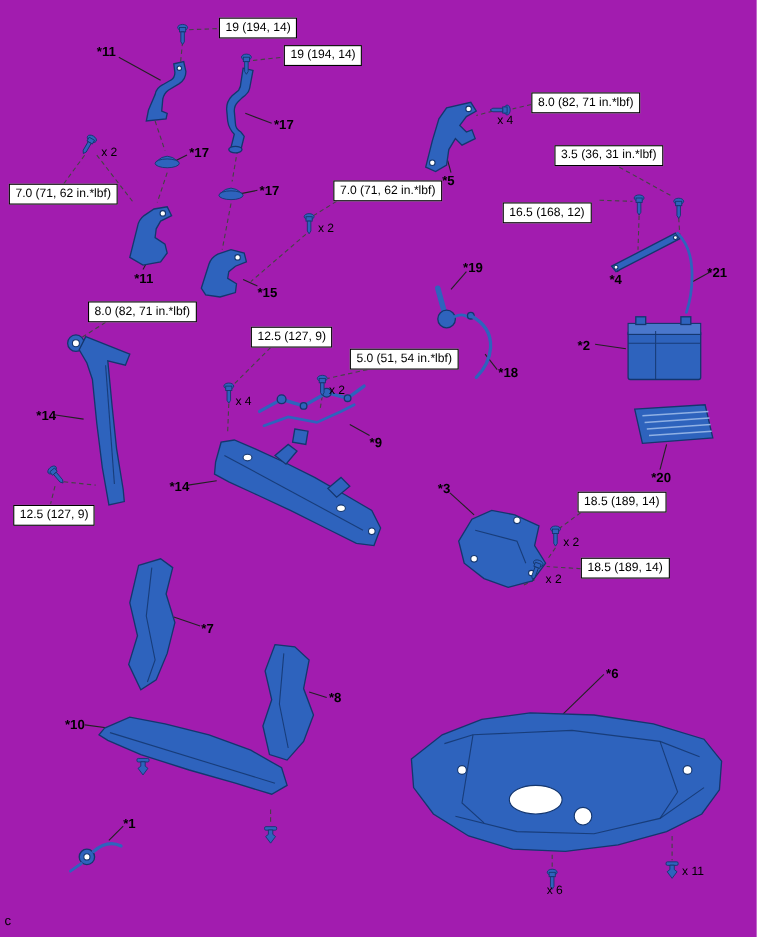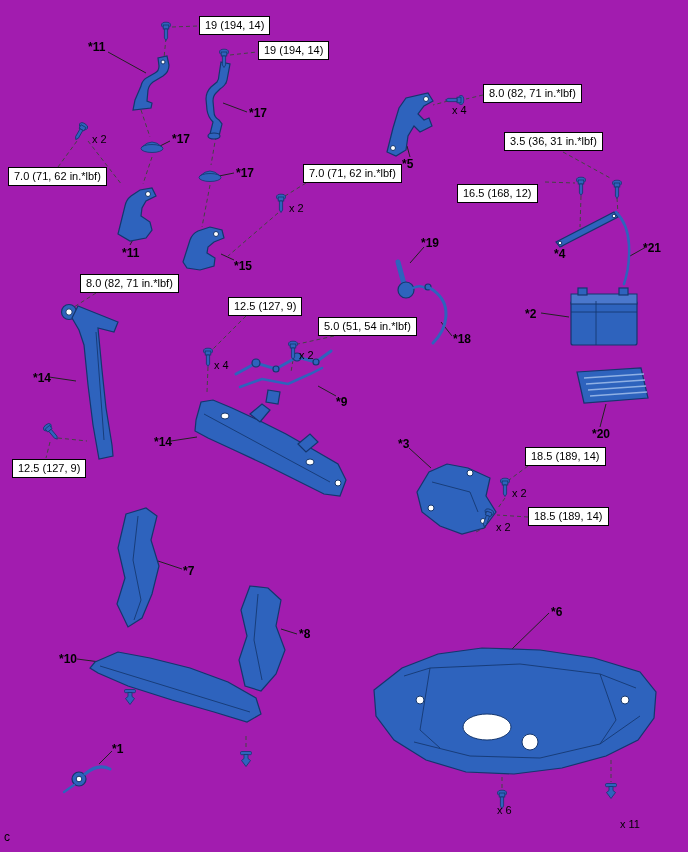--- a/index.html
+++ b/index.html
@@ -302,16 +302,16 @@
   <div class="plabel" style="left:112px;top:742px">*1</div>
 
   <div class="qty" style="left:92px;top:133px">x 2</div>
   <div class="qty" style="left:452px;top:104px">x 4</div>
   <div class="qty" style="left:289px;top:202px">x 2</div>
   <div class="qty" style="left:299px;top:349px">x 2</div>
   <div class="qty" style="left:214px;top:359px">x 4</div>
   <div class="qty" style="left:512px;top:487px">x 2</div>
   <div class="qty" style="left:496px;top:521px">x 2</div>
   <div class="qty" style="left:497px;top:804px">x 6</div>
-  <div class="qty" style="left:620px;top:818px">x 11</div>
+  <div class="qty" style="left:620px;top:786px">x 11</div>
 
   <div class="footer-letter">c</div>
 </div>
 
 </body></html>

